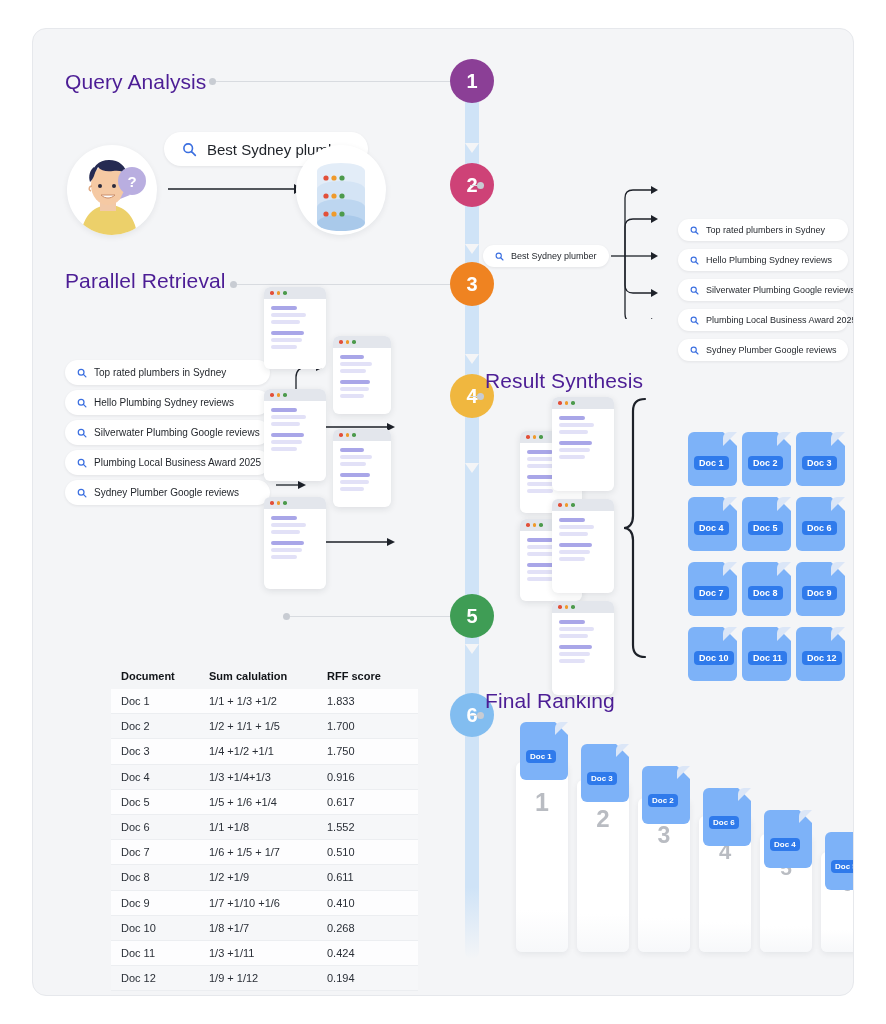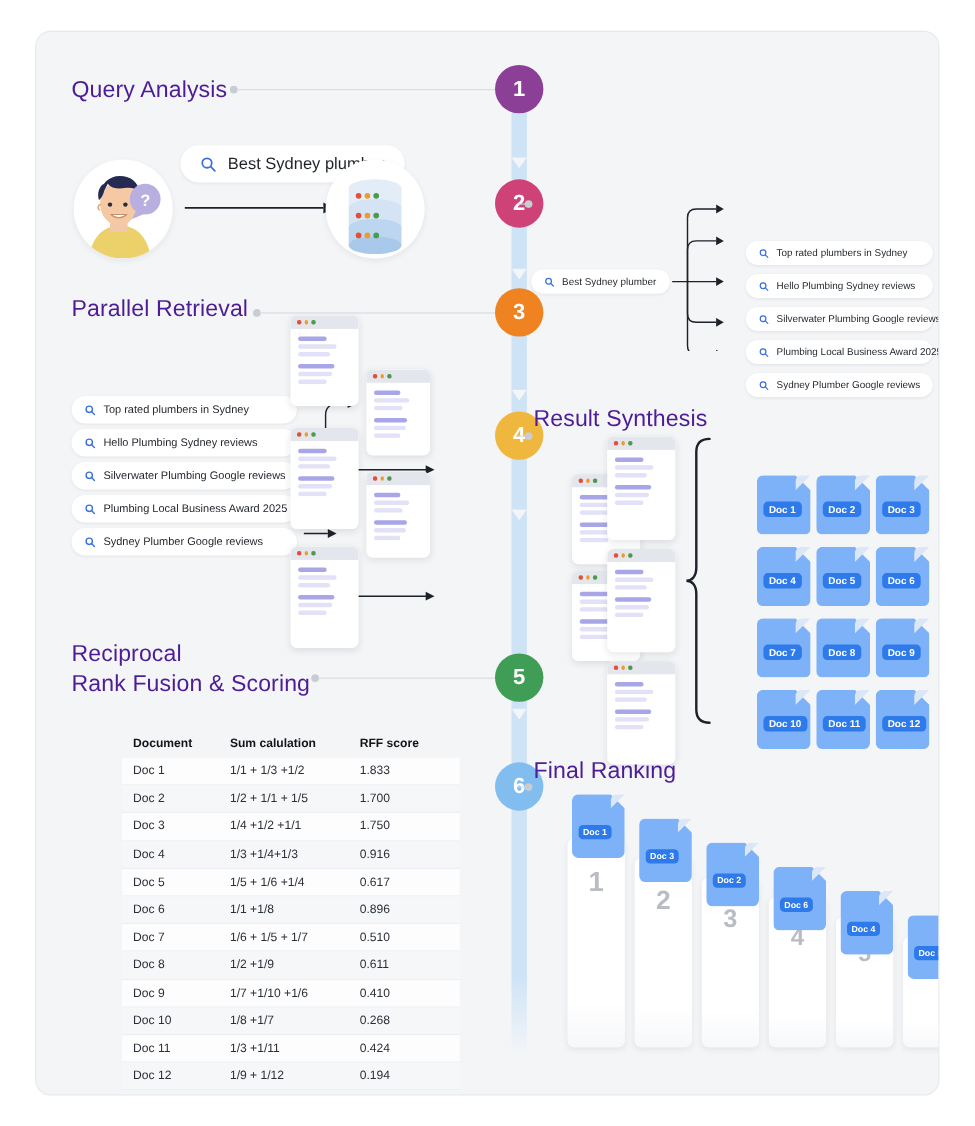--- a/index.html
+++ b/index.html
@@ -172,22 +172,20 @@
   <div class="conn-dot" style="left:444px; top:153px"></div>
 
   <div class="sect-title" style="left:32px; top:239px">Parallel Retrieval</div>
   <div class="conn-dot" style="left:197px; top:252px"></div>
   <div class="conn" style="left:204px; top:255px; width:213px"></div>
 
   <div class="sect-title" style="left:452px; top:339px">Result Synthesis</div>
   <div class="conn" style="left:437px; top:367px; width:14px"></div>
   <div class="conn-dot" style="left:444px; top:364px"></div>
 
-  <div class="sect-title" style="left:32px; top:553px">Reciprocal
-Rank Fusion &amp; Scoring</div>
   <div class="conn-dot" style="left:250px; top:584px"></div>
   <div class="conn" style="left:257px; top:587px; width:160px"></div>
 
   <div class="sect-title" style="left:452px; top:659px">Final Ranking</div>
   <div class="conn" style="left:437px; top:686px; width:14px"></div>
   <div class="conn-dot" style="left:444px; top:683px"></div>
 
   <div class="pill pill-hero">
     <span class="glyph">
       <svg width="15" height="15" viewBox="0 0 16 16">
@@ -672,21 +670,21 @@
           <div class="c2">0.916</div>
         </div>
         <div class="row">
           <div class="c0">Doc 5</div>
           <div class="c1">1/5 + 1/6 +1/4</div>
           <div class="c2">0.617</div>
         </div>
         <div class="row">
           <div class="c0">Doc 6</div>
           <div class="c1">1/1 +1/8</div>
-          <div class="c2">0.896</div>
+          <div class="c2">1.552</div>
         </div>
         <div class="row">
           <div class="c0">Doc 7</div>
           <div class="c1">1/6 + 1/5 + 1/7</div>
           <div class="c2">0.510</div>
         </div>
         <div class="row">
           <div class="c0">Doc 8</div>
           <div class="c1">1/2 +1/9</div>
           <div class="c2">0.611</div>

